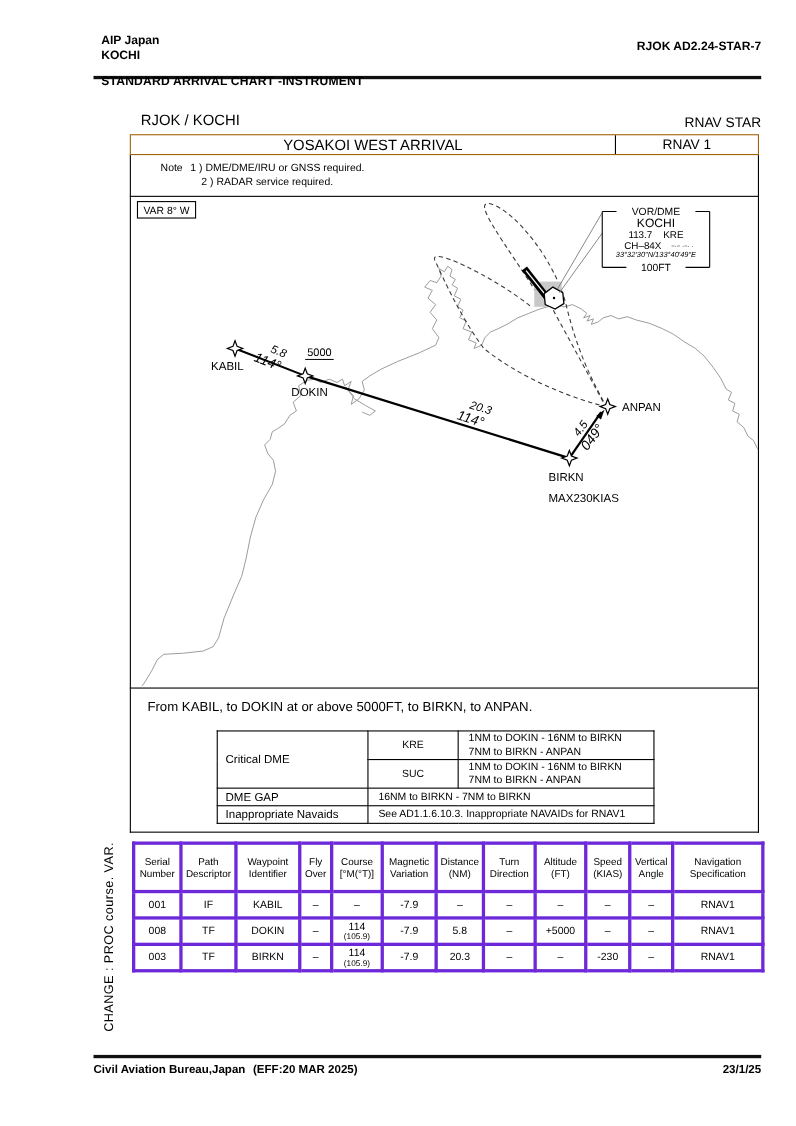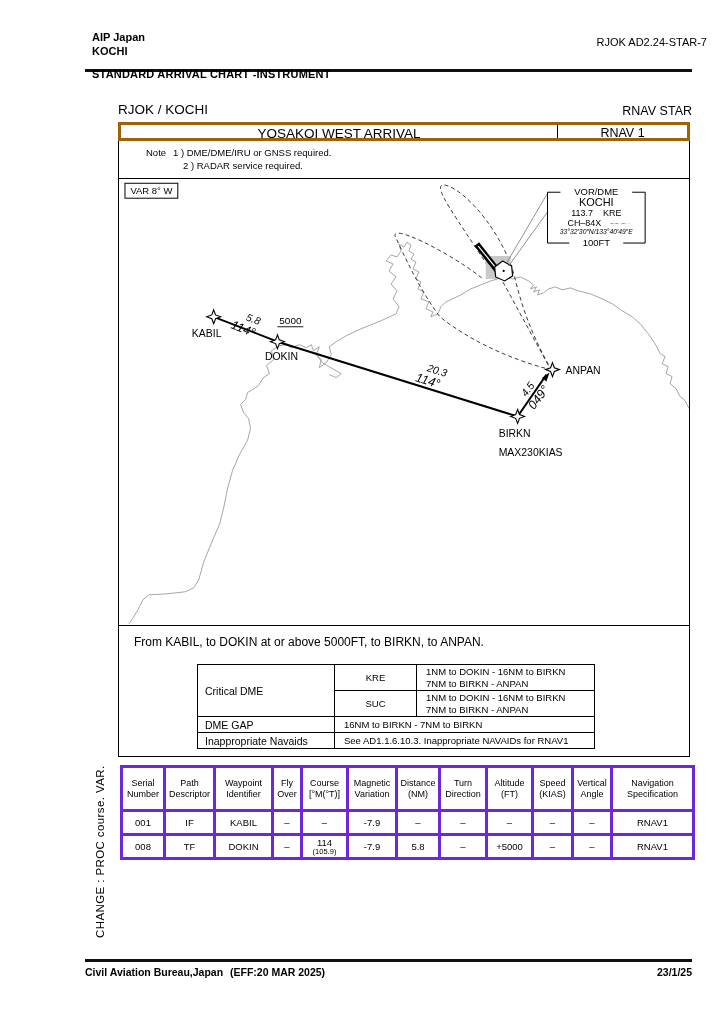--- a/index.html
+++ b/index.html
@@ -2,27 +2,27 @@
 <html><head>
 <meta charset="utf-8">
 <style>
   html,body{margin:0;padding:0;}
   body{
     width:724px;height:1024px;background:#ffffff;position:relative;
     font-family:"Liberation Sans", sans-serif;color:#000;overflow:hidden;
   }
   .abs{position:absolute;}
   .rule{background:#101010;}
-  .boxed{border:3px solid #a16207;box-sizing:border-box;}
+  .boxed{border:1px solid #a16207;box-sizing:border-box;}
   .noTop{border:1px solid #000;border-top:none;box-sizing:border-box;}
   
   .hdr-left{left:92px;top:30px;font-size:11px;line-height:14px;font-weight:bold;}
-  .hdr-right{right:17px;top:36px;font-size:11px;font-weight:normal;}
+  .hdr-right{right:32px;top:36px;font-size:11px;font-weight:bold;}
   .section-heading{left:92px;top:68px;font-size:11px;font-weight:bold;letter-spacing:.2px;}
-  .airport-title{left:118px;top:102px;font-size:13.5px;}
+  .airport-title{left:128px;top:102px;font-size:13.5px;}
   .chart-family{right:32px;top:104px;font-size:12.5px;}
   
   .titlebar{left:118px;top:122px;width:572px;height:19px;display:flex;}
   .titlebar .main{flex:1;text-align:center;font-size:13.5px;line-height:17px;}
   .titlebar .side{width:130px;border-left:1px solid #000;text-align:center;font-size:12.5px;line-height:17px;box-sizing:border-box;}
   
   .notesbox{left:118px;top:141px;width:572px;height:38px;font-size:9.5px;}
   
   .mapbox{left:118px;top:179px;width:572px;height:447px;}
   
@@ -289,20 +289,34 @@
       <td>–</td>
       <td><span>114</span><span class="sub">(105.9)</span></td>
       <td>-7.9</td>
       <td>5.8</td>
       <td>–</td>
       <td>+5000</td>
       <td>–</td>
       <td>–</td>
       <td>RNAV1</td>
     </tr>
+    <tr>
+      <td>003</td>
+      <td>TF</td>
+      <td>BIRKN</td>
+      <td>–</td>
+      <td><span>114</span><span class="sub">(105.9)</span></td>
+      <td>-7.9</td>
+      <td>20.3</td>
+      <td>–</td>
+      <td>–</td>
+      <td>-230</td>
+      <td>–</td>
+      <td>RNAV1</td>
+    </tr>
   </tbody>
 </table>
 
 <div class="abs side-note">CHANGE : PROC course. VAR.</div>
 
 <div class="abs rule" style="left:85px;top:959px;width:607px;height:3px;"></div>
 <div class="abs footer-left">
   <span>Civil Aviation Bureau,Japan</span>
   <span style="margin-left:4px">(EFF:20 MAR 2025)</span>
 </div>

